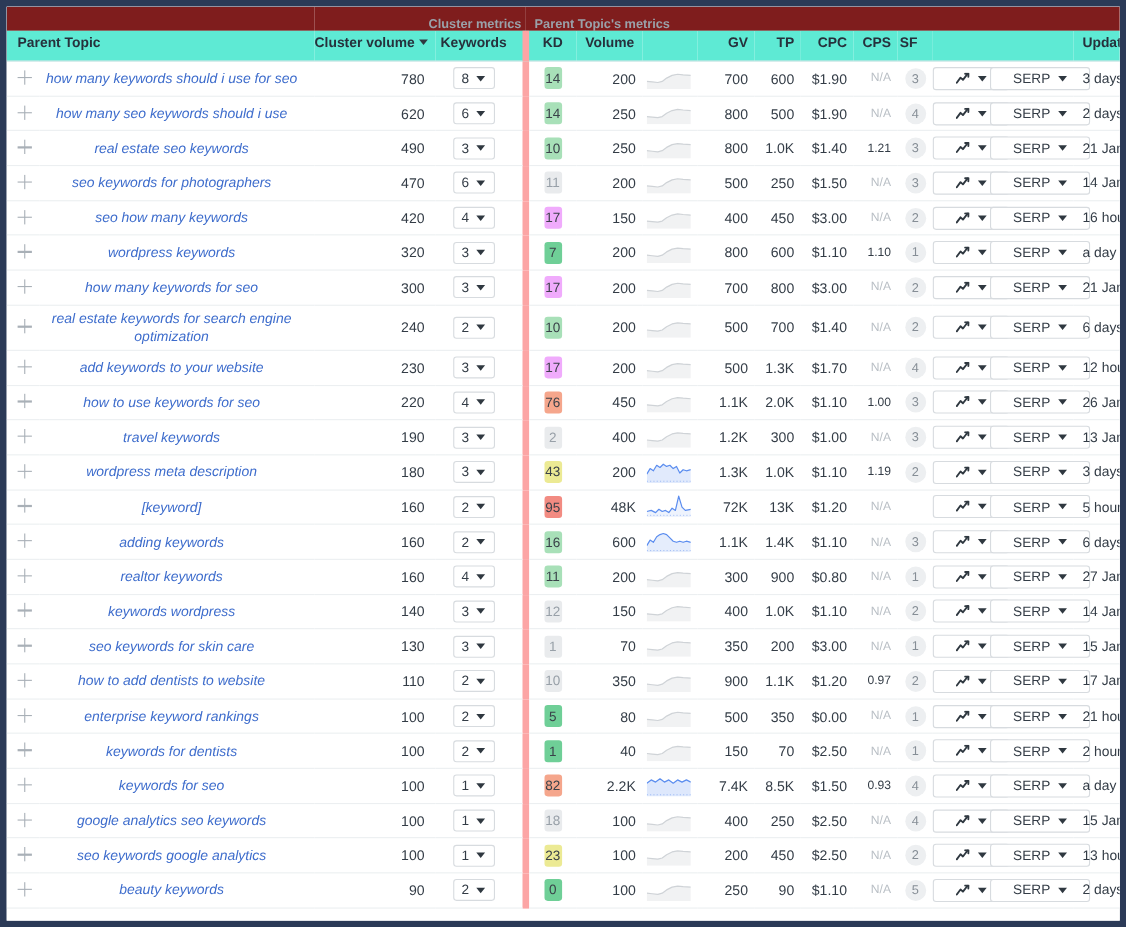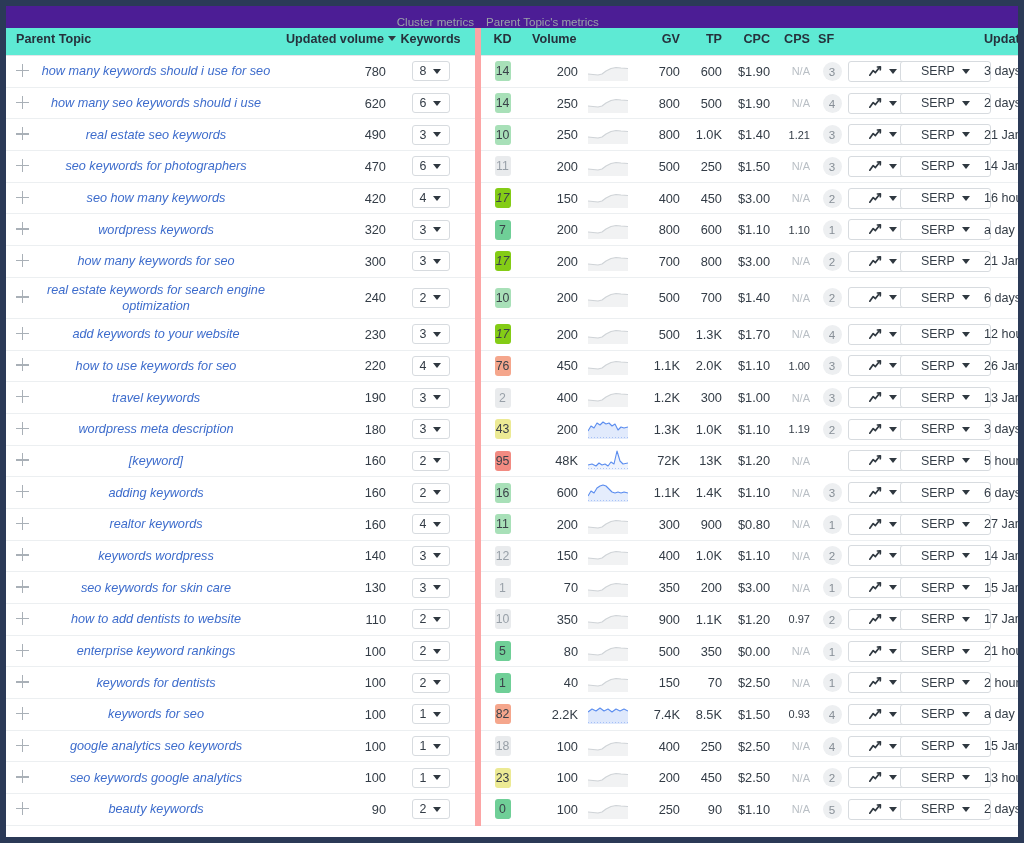--- a/index.html
+++ b/index.html
@@ -34,23 +34,23 @@
     color:#333c46;
   }
 
   
   tr.grouphdr td{
     padding:0;
     height:22px;
     vertical-align:bottom;
     font-size:11.6px;
     color:#9aa1a9;
-    font-weight:400;
+    font-weight:700;
     border:none;
-    background:#4c1d95;
+    background:#7f1d1d;
   }
   .grp-cluster{ text-align:right; padding-right:4px !important; }
   .grp-parent{ text-align:left; padding-left:8px !important; }
 
   
   tr.colhdr th{
     font-size:12.6px;
     font-weight:bold;
     color:#26313c;
     padding:4px 0 9px 0;
@@ -158,21 +158,21 @@
     display:inline-flex;
     align-items:center;justify-content:center;
     width:16px;height:20px;
     border-radius:3px;
     font-size:12.3px;
     color:#3a4149;
     background:#e8eaec;
   }
   .kd-green   {background:#a8e0b8;}
   .kd-green2  {background:#6fcf97;}
-  .kd-lgreen  {background:#84cc16;font-style:italic;}
+  .kd-lgreen  {background:#f0abfc;}
   .kd-yellow  {background:#ecea94;}
   .kd-orange  {background:#f5a68c;}
   .kd-red     {background:#f28b82;}
   .kd-gray    {background:#e9ebed;color:#98a0a8;}
 
   td.vol{ text-align:right; padding-right:6px; font-size:12.8px;}
   td.spark{ width:44px; padding-left:4px; padding-right:4px; }
   td.gv,td.tp,td.cpc{ text-align:right; padding-right:6px; font-size:12.8px;}
   td.cps{ text-align:right; padding-right:6px; font-size:11px;}
   td.cps.na{ color:#b9bfc5; }
@@ -238,21 +238,21 @@
         <col style="width:92px">
       </colgroup>
       <thead>
         <tr class="grouphdr">
           <td colspan="2"></td>
           <td colspan="2" class="grp-cluster vdiv">Cluster metrics</td>
           <td colspan="11" class="grp-parent">Parent Topic's metrics</td>
         </tr>
         <tr class="colhdr">
           <th class="l" colspan="2" style="padding-left:10px">Parent Topic</th>
-          <th class="r" style="padding-right:10px"><span>Updated volume</span><span class="sort-caret"></span></th>
+          <th class="r" style="padding-right:10px"><span>Cluster volume</span><span class="sort-caret"></span></th>
           <th class="c vdiv" style="padding-right:10px">Keywords</th>
           <th class="c">KD</th>
           <th class="l" style="padding-left:8px">Volume</th>
           <th class="c"></th>
           <th class="r" style="padding-right:6px">GV</th>
           <th class="r" style="padding-right:6px">TP</th>
           <th class="r" style="padding-right:6px">CPC</th>
           <th class="r" style="padding-right:6px">CPS</th>
           <th class="l" style="padding-left:2px">SF</th>
           <th class="c"></th>

